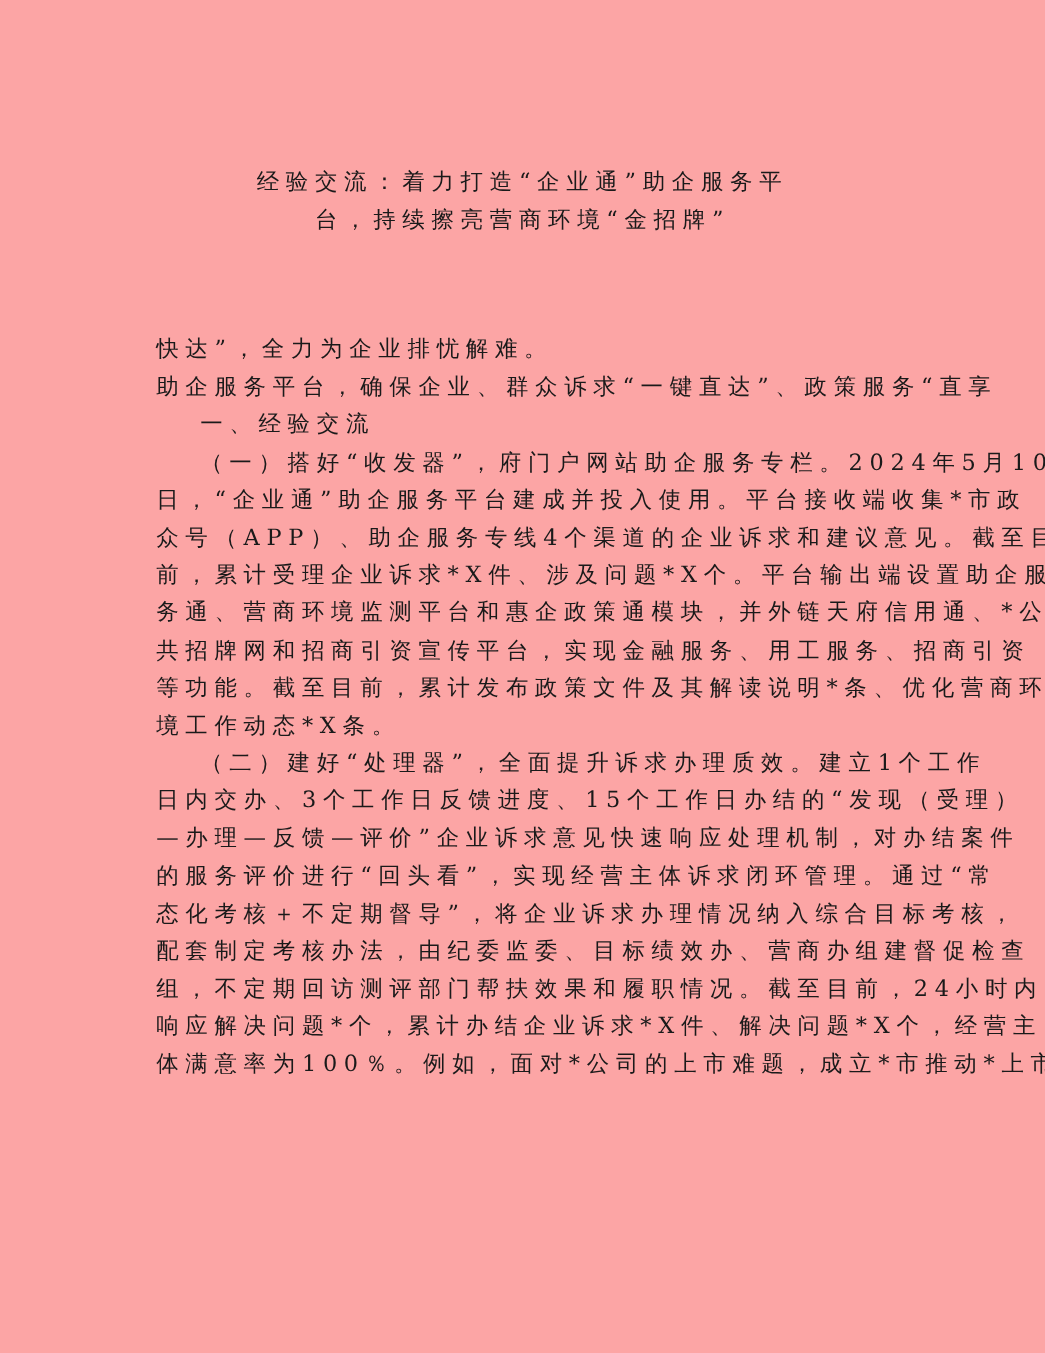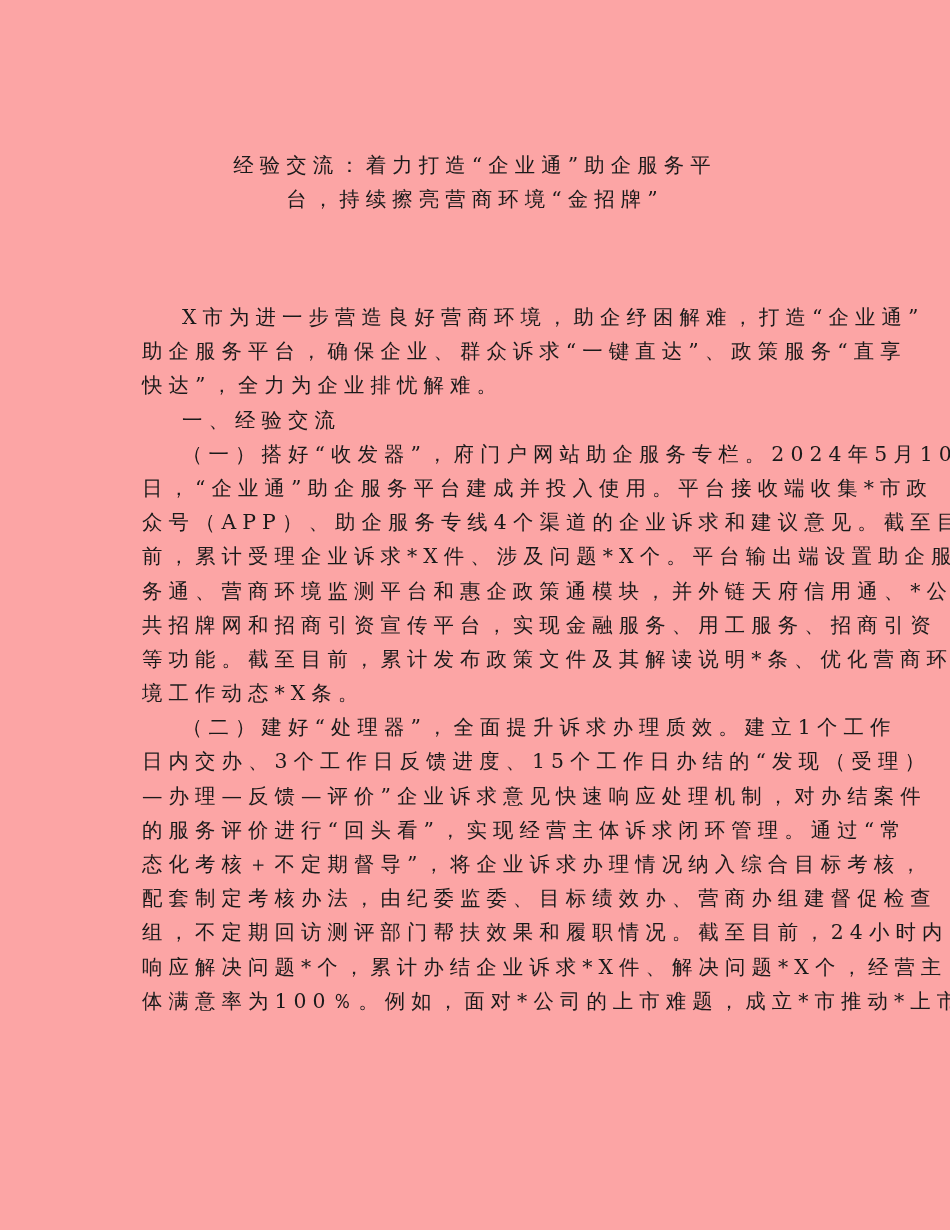--- a/index.html
+++ b/index.html
@@ -18,23 +18,22 @@
 <body>
 
 <div class="page">
   <div class="title">
     <span class="line">经验交流：着力打造“企业通”助企服务平</span>
     <span class="line">台，持续擦亮营商环境“金招牌”</span>
   </div>
 
   <div class="body">
     <div>
-      <span class="line indent">X市为进一步营造良好营商环境，助企纾困解难，打造“企业通”</span>
+      <span class="line">快达”，全力为企业排忧解难。</span>
       <span class="line">助企服务平台，确保企业、群众诉求“一键直达”、政策服务“直享</span>
-      <span class="line">快达”，全力为企业排忧解难。</span>
     </div>
     <div>
       <span class="line indent">一、经验交流</span>
     </div>
     <div>
       <span class="line indent">（一）搭好“收发器”，府门户网站助企服务专栏。2024年5月10</span>
       <span class="line">日，“企业通”助企服务平台建成并投入使用。平台接收端收集*市政</span>
       <span class="line">众号（APP）、助企服务专线4个渠道的企业诉求和建议意见。截至目</span>
       <span class="line">前，累计受理企业诉求*X件、涉及问题*X个。平台输出端设置助企服</span>
       <span class="line">务通、营商环境监测平台和惠企政策通模块，并外链天府信用通、*公</span>

